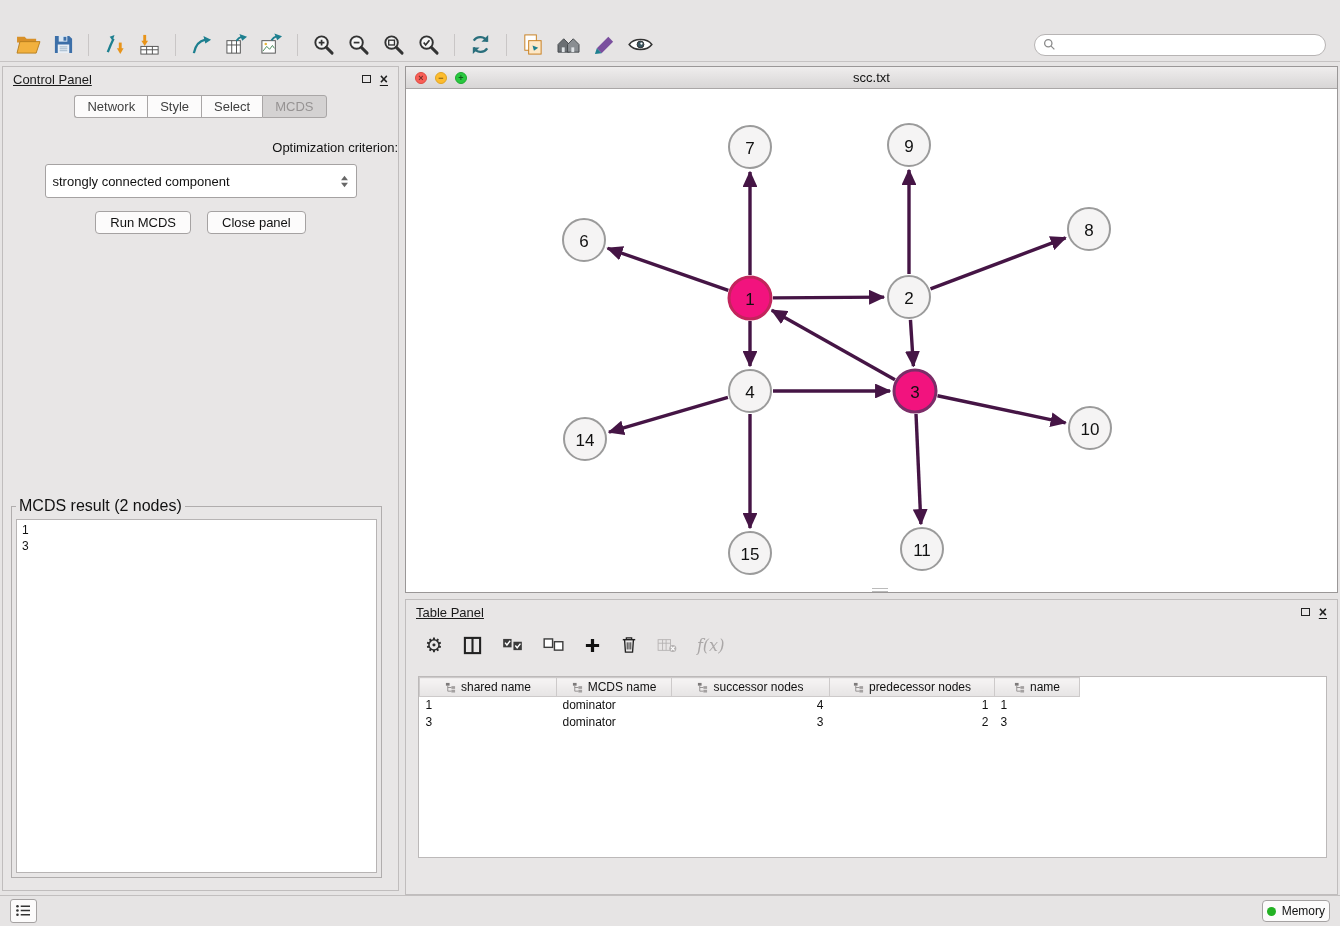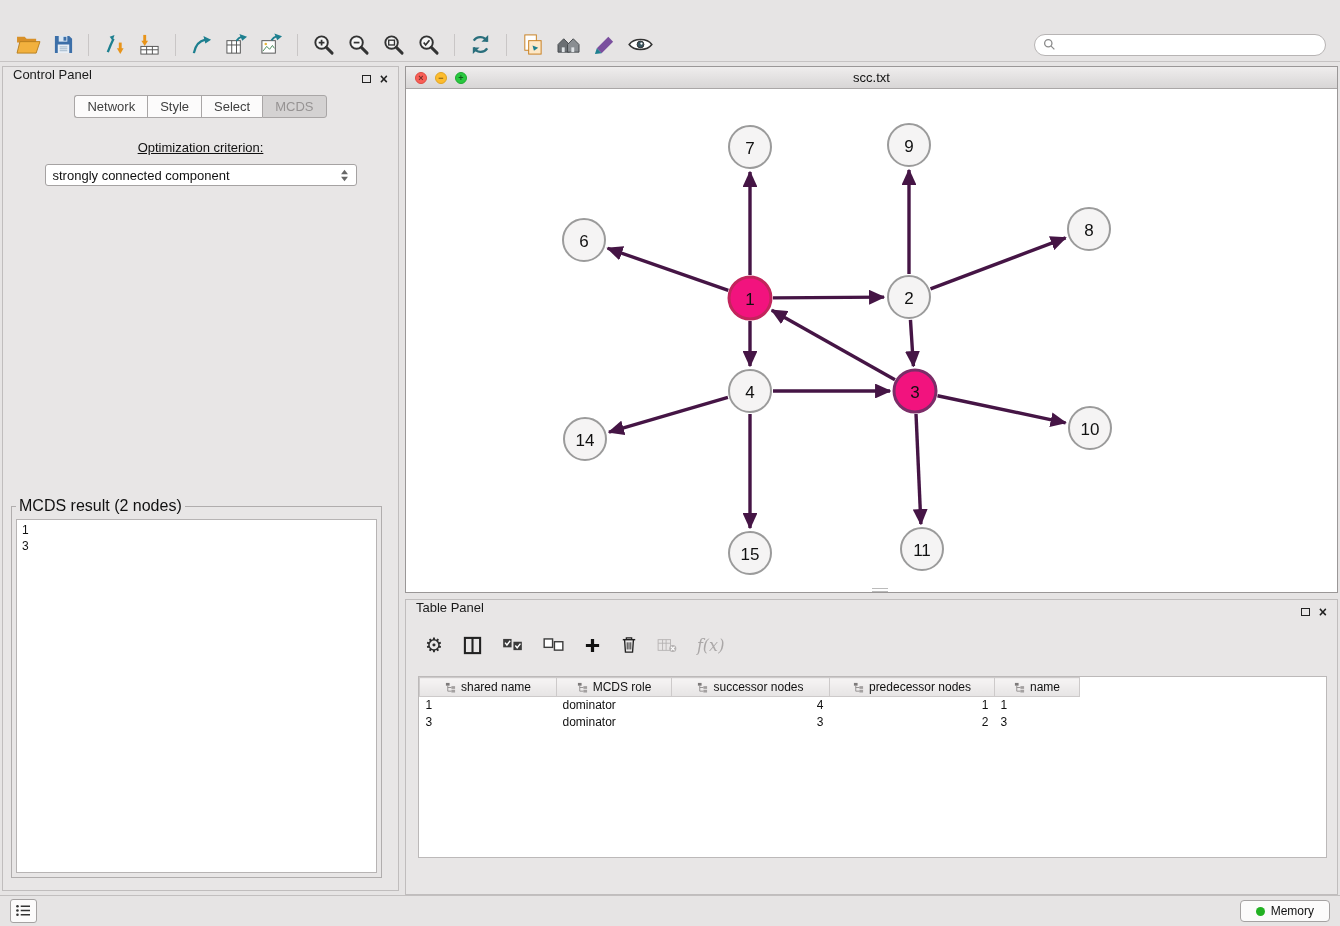--- a/index.html
+++ b/index.html
@@ -12,31 +12,31 @@
   .tb-btn{background:none;border:none;padding:2px 6px;cursor:pointer;display:flex;align-items:center;}
   .tb-sep{width:1px;height:22px;background:#c9c6c6;margin:0 8px;display:inline-block;}
   .icon{display:inline-flex;align-items:center;justify-content:center;}
   .glyph{line-height:1;}
   .search-wrap{margin-left:auto;position:relative;margin-right:4px;}
   .search-input{width:292px;height:22px;border:1px solid #b7b4b4;border-radius:12px;background:#fff;padding:0 8px 0 26px;font-size:12px;outline:none;font-family:"Liberation Sans",sans-serif;}
   .search-ico{position:absolute;left:9px;top:4px;}
   .content{position:absolute;top:62px;left:0;right:0;bottom:31px;}
   
   .control-panel{position:absolute;left:2px;top:4px;width:397px;bottom:4px;background:#e8e6e6;border:1px solid #c0bdbd;}
-  .panel-header{height:24px;display:flex;padding:0 10px;font-size:13px;color:#1a1a1a;}
+  .panel-header{height:24px;display:flex;align-items:center;padding:0 10px;font-size:13px;color:#1a1a1a;text-decoration:underline;}
   .panel-controls{margin-left:auto;display:flex;gap:9px;align-items:center;}
   .pc-btn{background:none;border:none;cursor:pointer;padding:0;display:flex;align-items:center;color:#222;font-size:14px;font-weight:bold;line-height:1;}
   .float-glyph{width:9px;height:8px;border:1.5px solid #222;display:inline-block;}
   .cp-tabs{display:flex;justify-content:center;margin-top:4px;}
   .cp-tab,.tp-tab{font-size:13px;padding:3px 12px;background:#fcfbfb;border:1px solid #a9a6a6;border-right-width:0;cursor:pointer;color:#404040;}
   .cp-tab:first-child,.tp-tab:first-child{border-radius:3px 0 0 3px;}
   .cp-tab:last-child,.tp-tab:last-child{border-right-width:1px;border-radius:0 3px 3px 0;text-align:right;}
   .cp-tab.active,.tp-tab.active{background:#d4d2d2;color:#969393;}
-  .opt-label{text-align:center;font-size:13px;margin-top:22px;color:#111;text-decoration:underline;}
-  .select-box{margin:9px auto 0;width:312px;height:22px;background:#fff;border:1px solid #a5a2a2;border-radius:3px;display:flex;align-items:center;padding:0 7px;font-size:13px;cursor:pointer;color:#111;}
+  .opt-label{text-align:right;font-size:13px;margin-top:22px;color:#111;}
+  .select-box{margin:9px auto 0;width:312px;height:34px;background:#fff;border:1px solid #a5a2a2;border-radius:3px;display:flex;align-items:center;padding:0 7px;font-size:13px;cursor:pointer;color:#111;}
   .select-arrows{margin-left:auto;display:flex;}
   .cp-buttons{display:flex;justify-content:center;gap:16px;margin-top:13px;}
   .cp-btn{font-size:13px;background:#fcfbfb;border:1px solid #a5a2a2;border-radius:4px;padding:3px 14px;cursor:pointer;color:#111;}
   fieldset.result-box{position:absolute;left:8px;right:16px;top:430px;bottom:12px;border:1px solid #b0adad;padding:4px;background:#e8e6e6;}
   .result-box legend{font-size:16px;padding:0 3px;color:#111;}
   .result-list{width:100%;height:100%;background:#fff;border:1px solid #b7b4b4;font-size:12px;padding:2px 5px;overflow:auto;color:#111;}
   .result-line{line-height:16px;}
   
   .right-region{position:absolute;left:405px;top:0;right:2px;bottom:0;}
   .network-window{position:absolute;left:0;right:0;top:4px;height:527px;border:1px solid #9a9797;background:#fff;}
@@ -56,21 +56,21 @@
   .table-wrap{position:absolute;left:12px;right:10px;top:76px;bottom:36px;background:#fff;border:1px solid #bcb9b9;overflow:auto;}
   table.data{border-collapse:collapse;font-size:12px;table-layout:fixed;}
   .data th{background:linear-gradient(#f6f4f4,#e6e4e4);border:1px solid #cdcaca;font-weight:normal;padding:1px 5px;height:19px;color:#111;}
   .th-inner{display:flex;align-items:center;gap:5px;justify-content:center;}
   .data td{padding:1px 6px;height:17px;color:#111;overflow:hidden;white-space:nowrap;}
   .data td.num{text-align:right;}
   .tp-tabs{position:absolute;bottom:8px;left:0;right:0;display:flex;justify-content:center;}
   
   .statusbar{position:absolute;bottom:0;left:0;right:0;height:31px;background:#e6e4e4;border-top:1px solid #c2bfbf;display:flex;align-items:center;padding:0 10px;}
   .list-btn{background:#fcfbfb;border:1px solid #a5a2a2;border-radius:3px;padding:4px 4px 2px;cursor:pointer;}
-  .memory-btn{margin-left:auto;display:flex;align-items:center;gap:6px;background:#fcfbfb;border:1px solid #a5a2a2;border-radius:4px;font-size:12px;padding:3px 15px;cursor:pointer;color:#111;}
+  .memory-btn{margin-left:auto;display:flex;align-items:center;gap:6px;background:#fcfbfb;border:1px solid #a5a2a2;border-radius:4px;font-size:12px;padding:3px 4px;cursor:pointer;color:#111;}
   .mem-dot{width:9px;height:9px;border-radius:50%;background:#23b123;display:inline-block;}
 </style>
 </head>
 <body>
 
 <div class="window">
 
 
   <div class="toolbar">
     <span style="display:flex;align-items:center;">
@@ -263,20 +263,24 @@
         </div>
       <div class="opt-label">Optimization criterion:</div>
       <div class="select-box">
         <span>strongly connected component</span>
         <span class="select-arrows icon">
           <svg viewBox="0 0 10 15" width="9" height="13">
               <path d="M5 1 L9 6 H1z" fill="#676767"></path>
               <path d="M5 14 L1 9 H9z" fill="#676767"></path>
             </svg>
         </span>
+      </div>
+      <div class="cp-buttons">
+        <button class="cp-btn">Run MCDS</button>
+        <button class="cp-btn">Close panel</button>
       </div>
       <fieldset class="result-box">
         <legend>MCDS result (2 nodes)</legend>
         <div class="result-list">
             <div class="result-line">1</div>
             <div class="result-line">3</div>
           </div>
       </fieldset>
     </div>
 
@@ -459,21 +463,21 @@
                   <th style="width: 115px;">
                     <div class="th-inner">
                       <span class="icon">
                         <svg viewBox="0 0 12 12" width="11" height="11">
                           <rect x="1" y="1" width="4" height="3" fill="#7d7a7a"></rect>
                           <rect x="7" y="4.5" width="4" height="3" fill="#a3a0a0"></rect>
                           <rect x="7" y="8.5" width="4" height="3" fill="#a3a0a0"></rect>
                           <path d="M3 4v6M3 6h4M3 10h4" stroke="#8f8c8c" fill="none"></path>
                         </svg>
                       </span>
-                      <span class="th-label">MCDS role</span>
+                      <span class="th-label">MCDS name</span>
                     </div>
                   </th>
                   <th style="width: 158px;">
                     <div class="th-inner">
                       <span class="icon">
                         <svg viewBox="0 0 12 12" width="11" height="11">
                           <rect x="1" y="1" width="4" height="3" fill="#7d7a7a"></rect>
                           <rect x="7" y="4.5" width="4" height="3" fill="#a3a0a0"></rect>
                           <rect x="7" y="8.5" width="4" height="3" fill="#a3a0a0"></rect>
                           <path d="M3 4v6M3 6h4M3 10h4" stroke="#8f8c8c" fill="none"></path>

